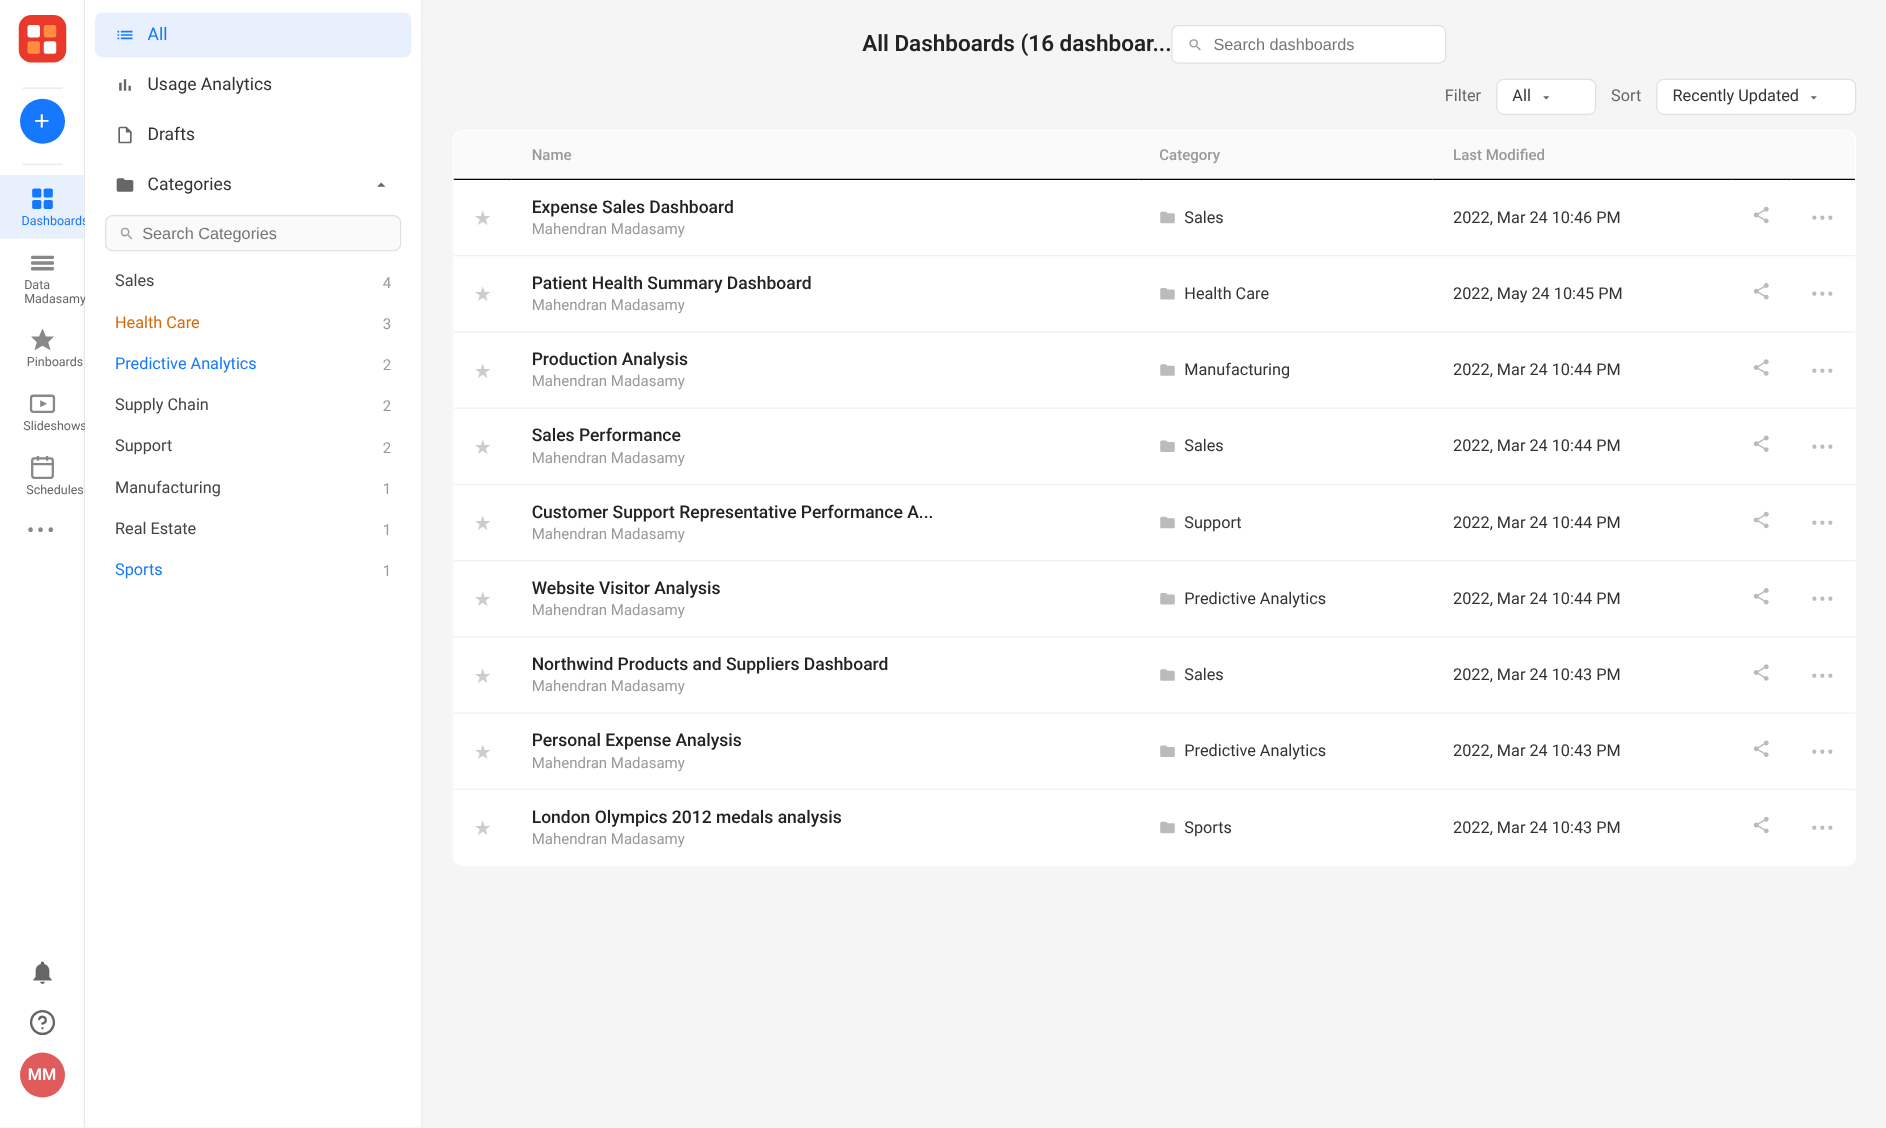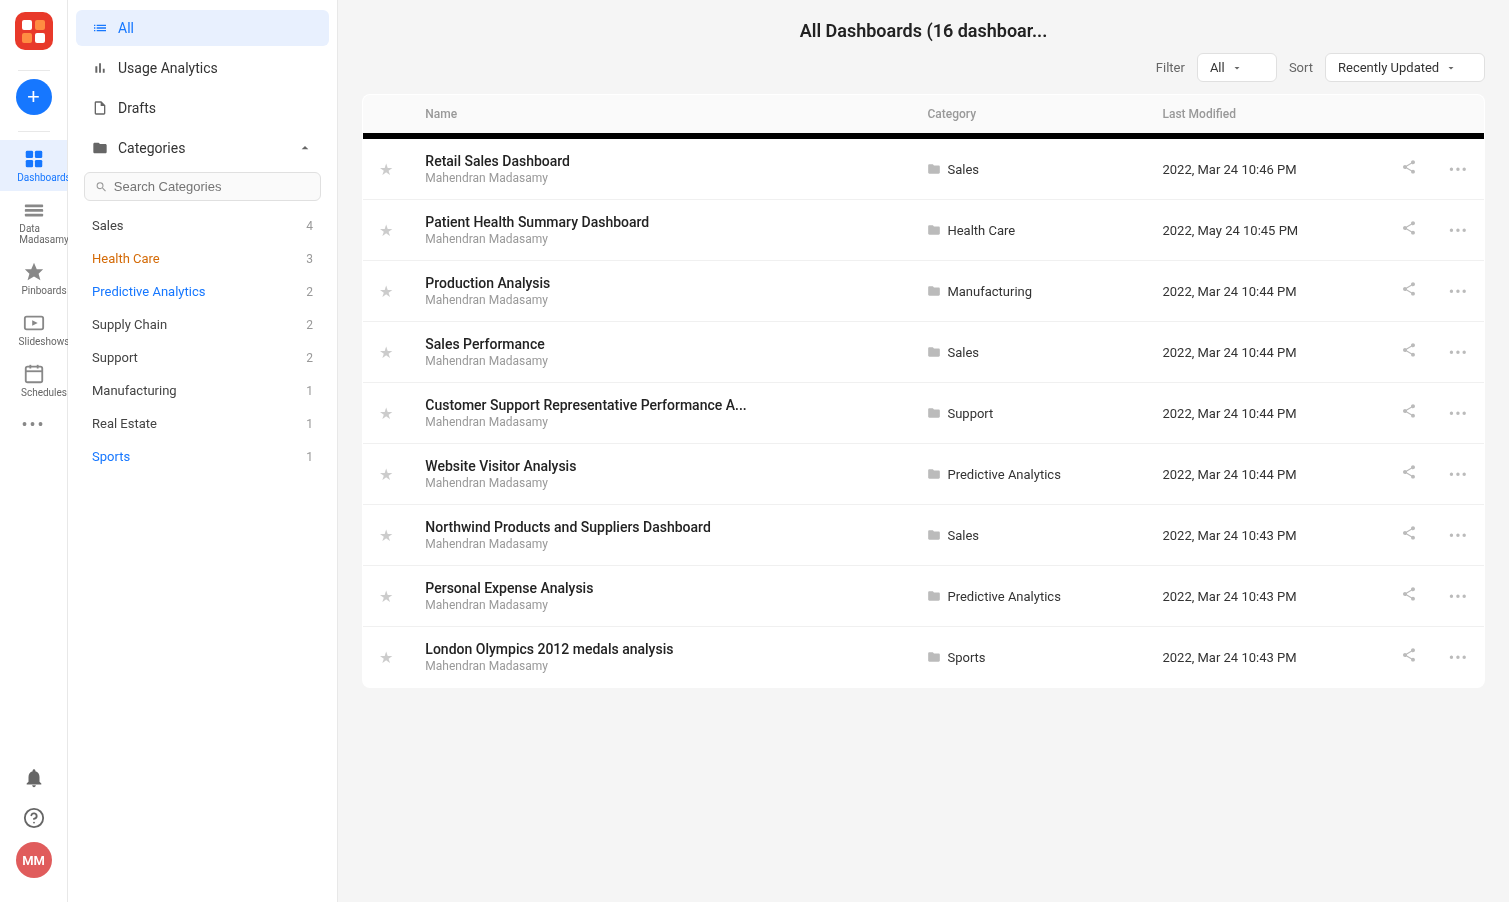--- a/index.html
+++ b/index.html
@@ -132,21 +132,21 @@
 
     .table-container {
       flex: 1; overflow-y: auto; padding: 0 24px 24px;
     }
     .dashboard-table {
       width: 100%; background: #fff; border-radius: 8px;
       border: 1px solid #e8e8e8; border-collapse: collapse; overflow: hidden;
     }
     .dashboard-table th {
       text-align: left; padding: 12px 16px; font-size: 12px; color: #999;
-      font-weight: 500; border-bottom: 6px solid #000000; background: #fafafa;
+      font-weight: 500; border-bottom: 1px solid #000000; background: #fafafa;
     }
     .dashboard-table td {
       padding: 14px 16px; font-size: 13px; color: #333;
       border-bottom: 1px solid #f0f0f0; vertical-align: middle;
     }
     .dashboard-table tr:last-child td { border-bottom: none; }
 
     .star-icon { color: #ccc; cursor: pointer; font-size: 16px; }
 
     .dash-name { font-size: 14px; font-weight: 500; color: #222; }
@@ -326,20 +326,28 @@
   </div>
   <div class="category-item sports">
     <span>Sports</span>
     <span class="cat-count">1</span>
   </div>
 </div>
 
 <div class="main">
   <div class="main-header">
     <h1 class="main-title">All Dashboards (16 dashboar...</h1>
+    <div class="header-right">
+      <div class="search-dashboards">
+        <svg width="14" height="14" viewBox="0 0 24 24">
+            <path d="M15.5 14h-.79l-.28-.27A6.47 6.47 0 0 0 16 9.5 6.5 6.5 0 1 0 9.5 16c1.61 0 3.09-.59 4.23-1.57l.27.28v.79l5 4.99L20.49 19l-4.99-5zm-6 0C7.01 14 5 11.99 5 9.5S7.01 5 9.5 5 14 7.01 14 9.5 11.99 14 9.5 14z" fill="#999"></path>
+          </svg>
+        <input type="text" placeholder="Search dashboards" style="">
+      </div>
+    </div>
   </div>
 
   <div class="filter-row">
     <span class="filter-label">Filter</span>
     <div class="select-box">
       <span>All</span>
       <svg width="12" height="12" viewBox="0 0 24 24">
           <path d="M7 10l5 5 5-5H7z" fill="#666"></path>
         </svg>
     </div>
@@ -363,21 +371,21 @@
           <th style="width:40px;"></th>
           <th style="width:40px;"></th>
         </tr>
       </thead>
       <tbody id="table-body">
       <tr>
     <td>
       <span class="star-icon">★</span>
     </td>
     <td>
-      <div class="dash-name">Retail Sales Dashboard</div>
+      <div class="dash-name">Expense Sales Dashboard</div>
       <div class="dash-author">Mahendran Madasamy</div>
     </td>
     <td>
       <div class="cat-badge">
         <svg width="14" height="14" viewBox="0 0 24 24">
                   <path d="M10 4H4c-1.1 0-2 .9-2 2v12c0 1.1.9 2 2 2h16c1.1 0 2-.9 2-2V8c0-1.1-.9-2-2-2h-8l-2-2z" fill="#bbb"></path>
                 </svg>
         <span>Sales</span>
       </div>
     </td>

